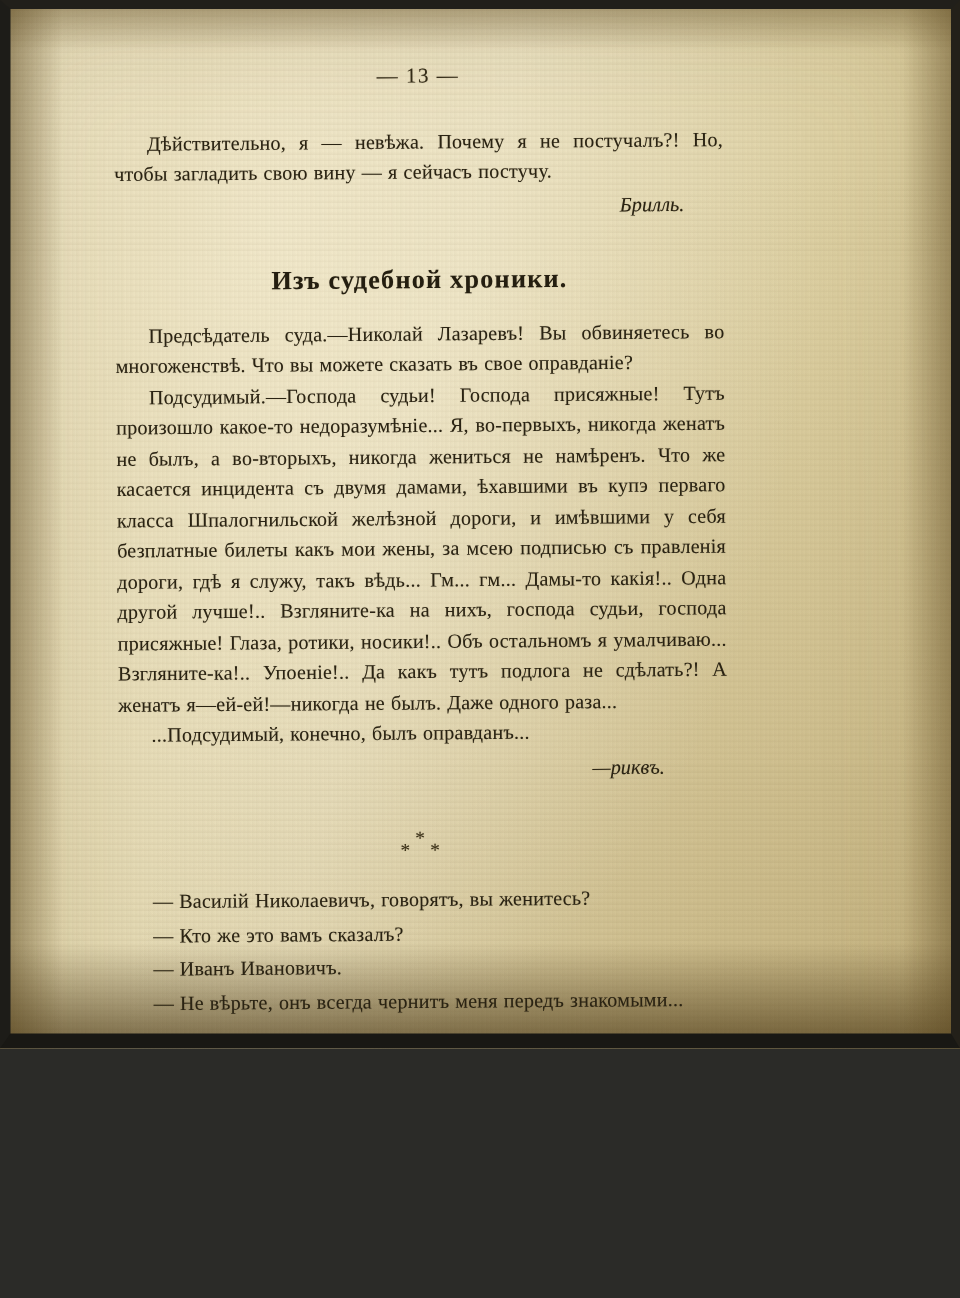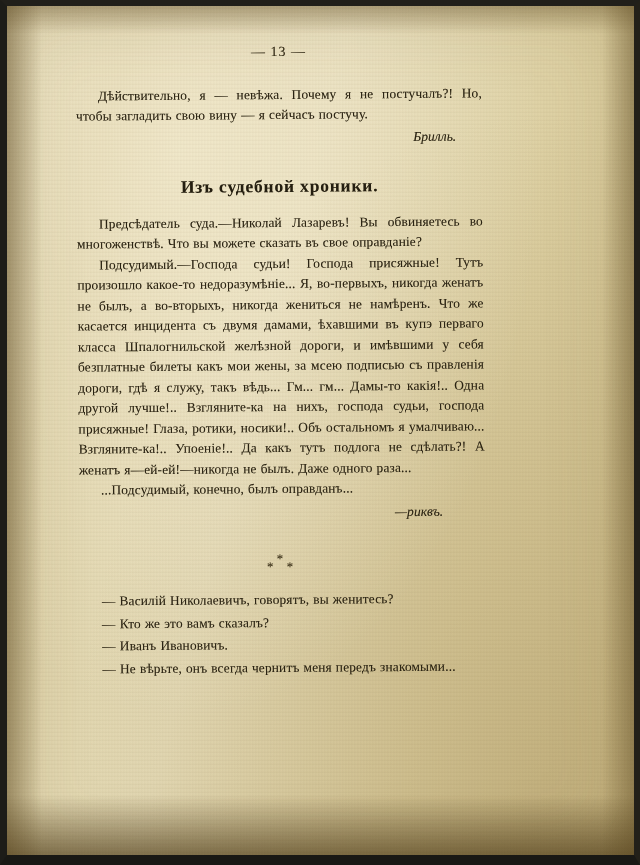--- a/index.html
+++ b/index.html
@@ -11,21 +11,21 @@
     width: 640px;
     height: 865px;
     overflow: hidden;
     font-family: "Liberation Serif", serif;
   }
 
   
   #scan {
     position: relative;
     width: 640px;
-    height: 865px;
+    height: 699px;
     background: #0f0f0d;
     overflow: hidden;
   }
 
   
   #paper {
     position: absolute;
     left: -14px;
     top: -10px;
     width: 660px;

